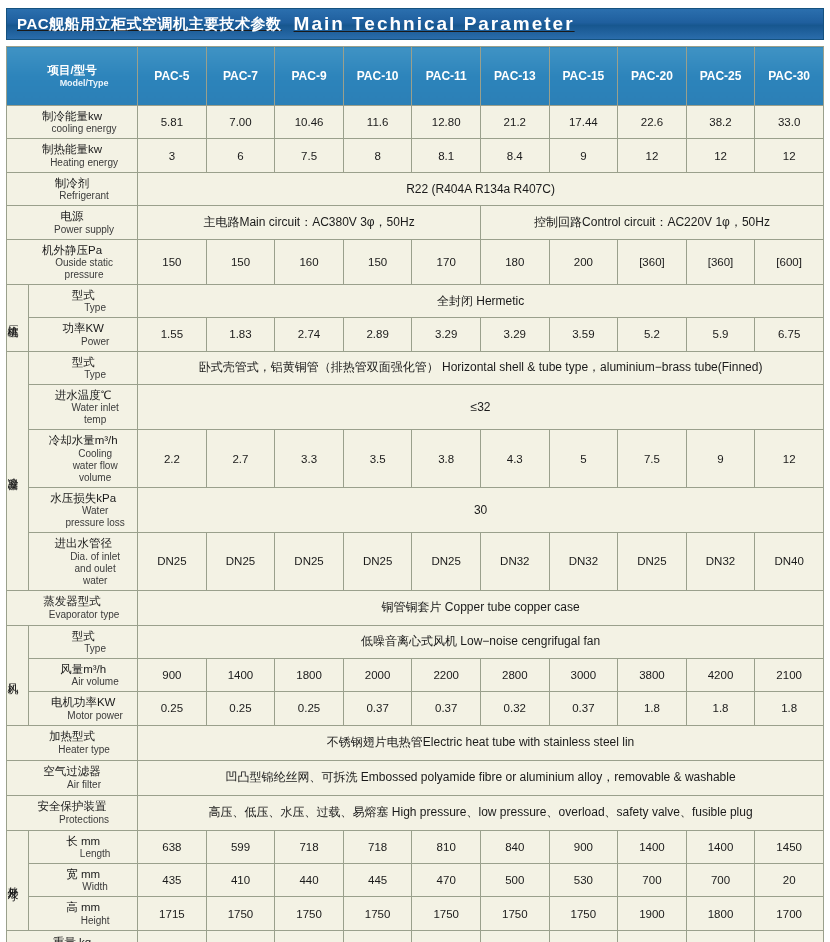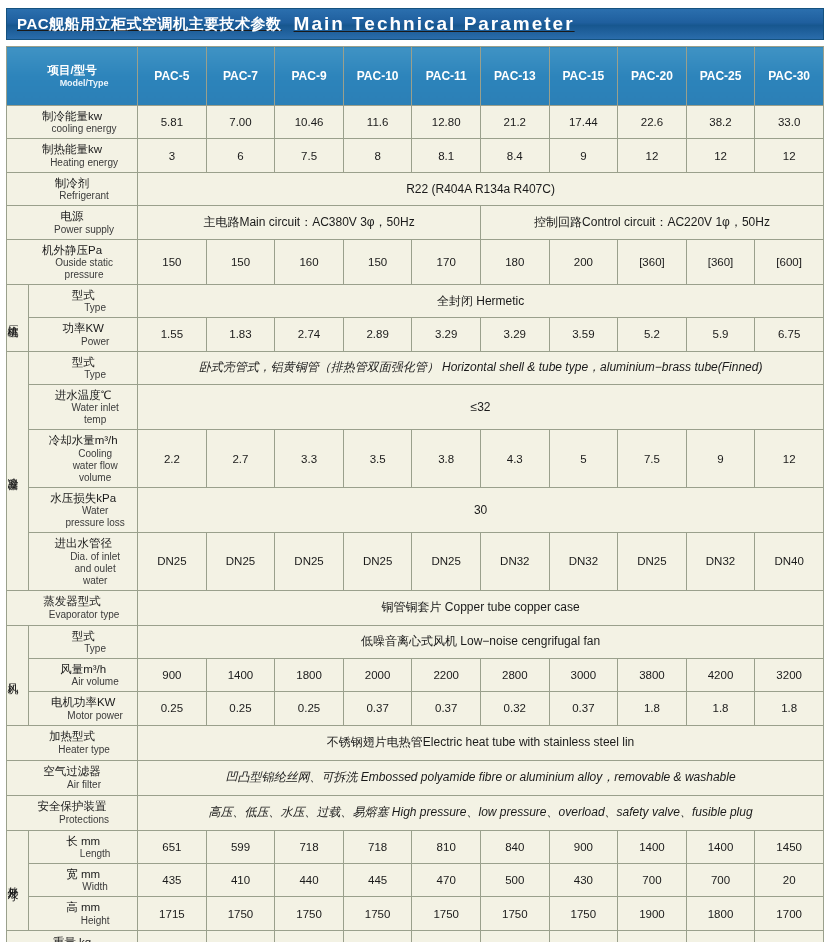--- a/index.html
+++ b/index.html
@@ -78,21 +78,21 @@
     line-height:1.1;
     white-space:nowrap;
   }
   .vcell{
     width:22px;
     padding:2px 0;
   }
   td.data{height:28px;font-size:11.5px;}
   td.span{height:28px;font-size:12px;}
   td.tall{height:34px;}
-  .small-en{font-size:9.5px;font-style:italic;}
+  .small-en{font-size:9.5px;}
 </style>
 </head>
 <body>
 
 <div id="page">
 
   <div class="title-bar">
     <span class="title-cn">PAC舰船用立柜式空调机主要技术参数</span>
     <span class="title-en">Main  Technical  Parameter</span>
   </div>
@@ -323,21 +323,21 @@
         </td>
         <td class="data">900</td>
         <td class="data">1400</td>
         <td class="data">1800</td>
         <td class="data">2000</td>
         <td class="data">2200</td>
         <td class="data">2800</td>
         <td class="data">3000</td>
         <td class="data">3800</td>
         <td class="data">4200</td>
-        <td class="data">3200</td>
+        <td class="data">2100</td>
       </tr>
 
       <tr>
         <td class="rowhead">
           <span class="cn">电机功率KW</span>
           <span class="en">Motor power</span>
         </td>
         <td class="data">0.25</td>
         <td class="data">0.25</td>
         <td class="data">0.25</td>
@@ -377,21 +377,21 @@
       <tr>
         <td class="vcell" rowspan="3">
           <div class="vert">
             <span>外形尺寸</span>
           </div>
         </td>
         <td class="rowhead">
           <span class="cn">长  mm</span>
           <span class="en">Length</span>
         </td>
-        <td class="data">651</td>
+        <td class="data">638</td>
         <td class="data">599</td>
         <td class="data">718</td>
         <td class="data">718</td>
         <td class="data">810</td>
         <td class="data">840</td>
         <td class="data">900</td>
         <td class="data">1400</td>
         <td class="data">1400</td>
         <td class="data">1450</td>
       </tr>
@@ -400,21 +400,21 @@
         <td class="rowhead">
           <span class="cn">宽  mm</span>
           <span class="en">Width</span>
         </td>
         <td class="data">435</td>
         <td class="data">410</td>
         <td class="data">440</td>
         <td class="data">445</td>
         <td class="data">470</td>
         <td class="data">500</td>
-        <td class="data">430</td>
+        <td class="data">530</td>
         <td class="data">700</td>
         <td class="data">700</td>
         <td class="data">20</td>
       </tr>
 
       <tr>
         <td class="rowhead">
           <span class="cn">高  mm</span>
           <span class="en">Height</span>
         </td>

